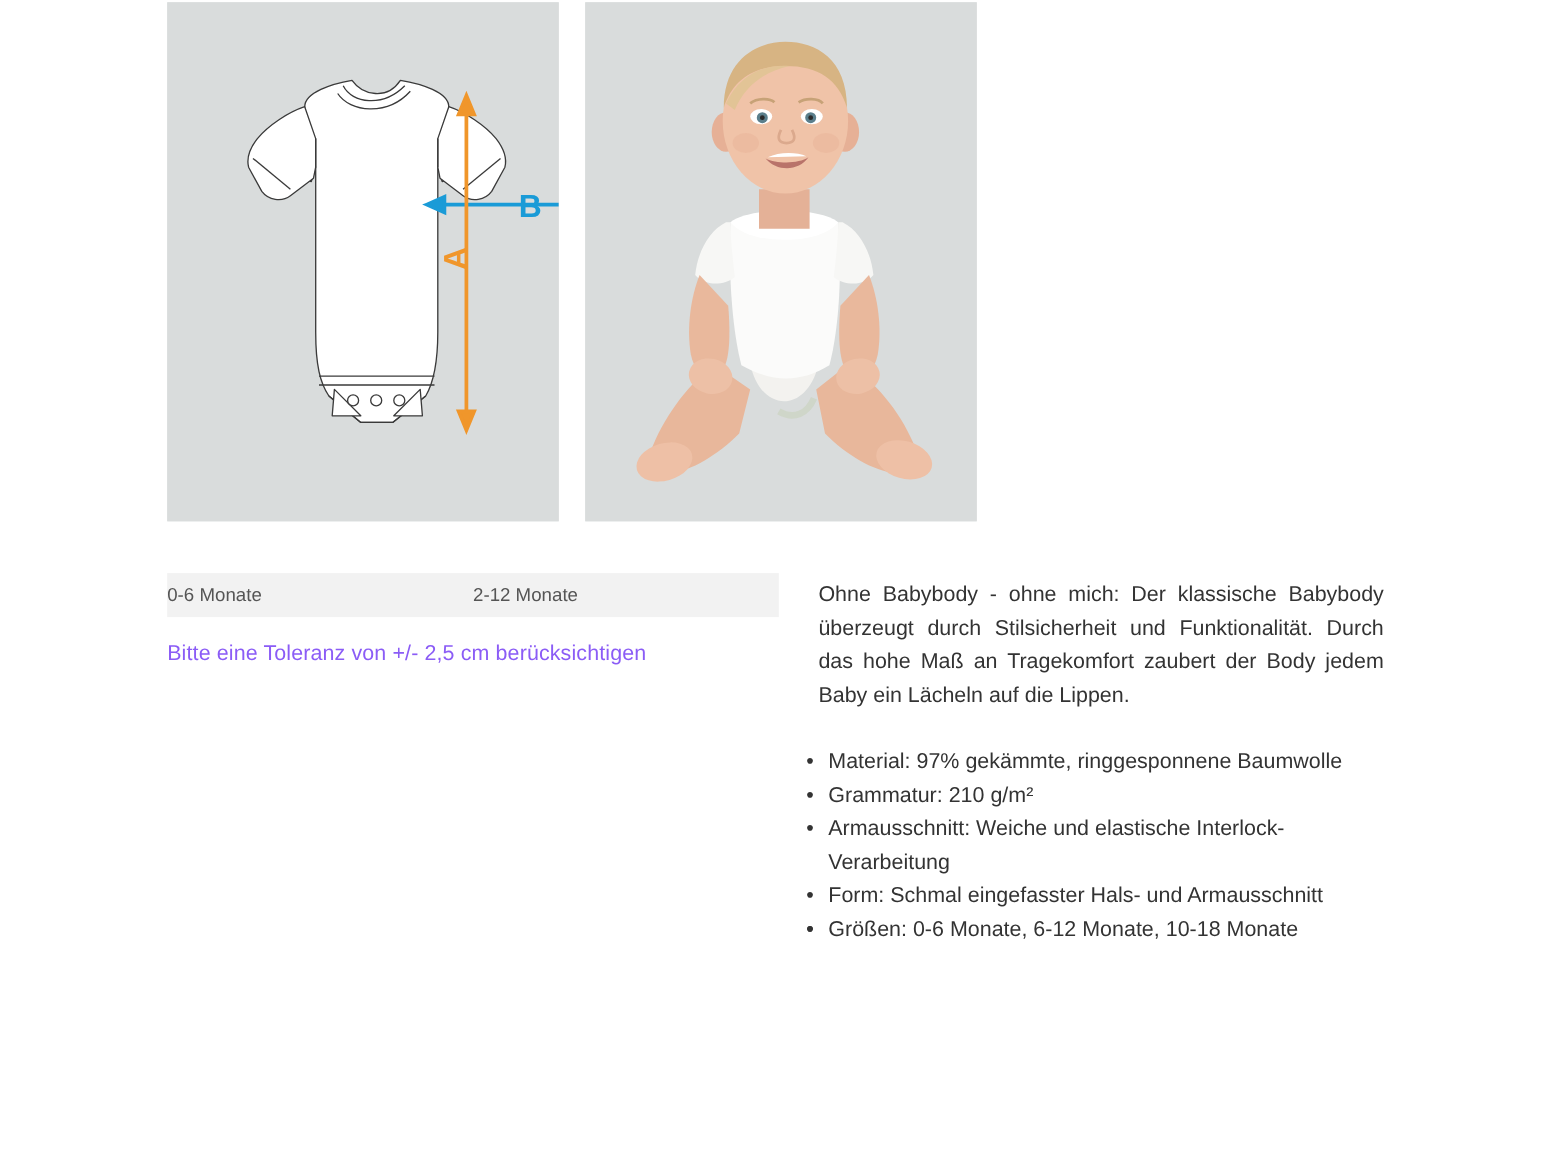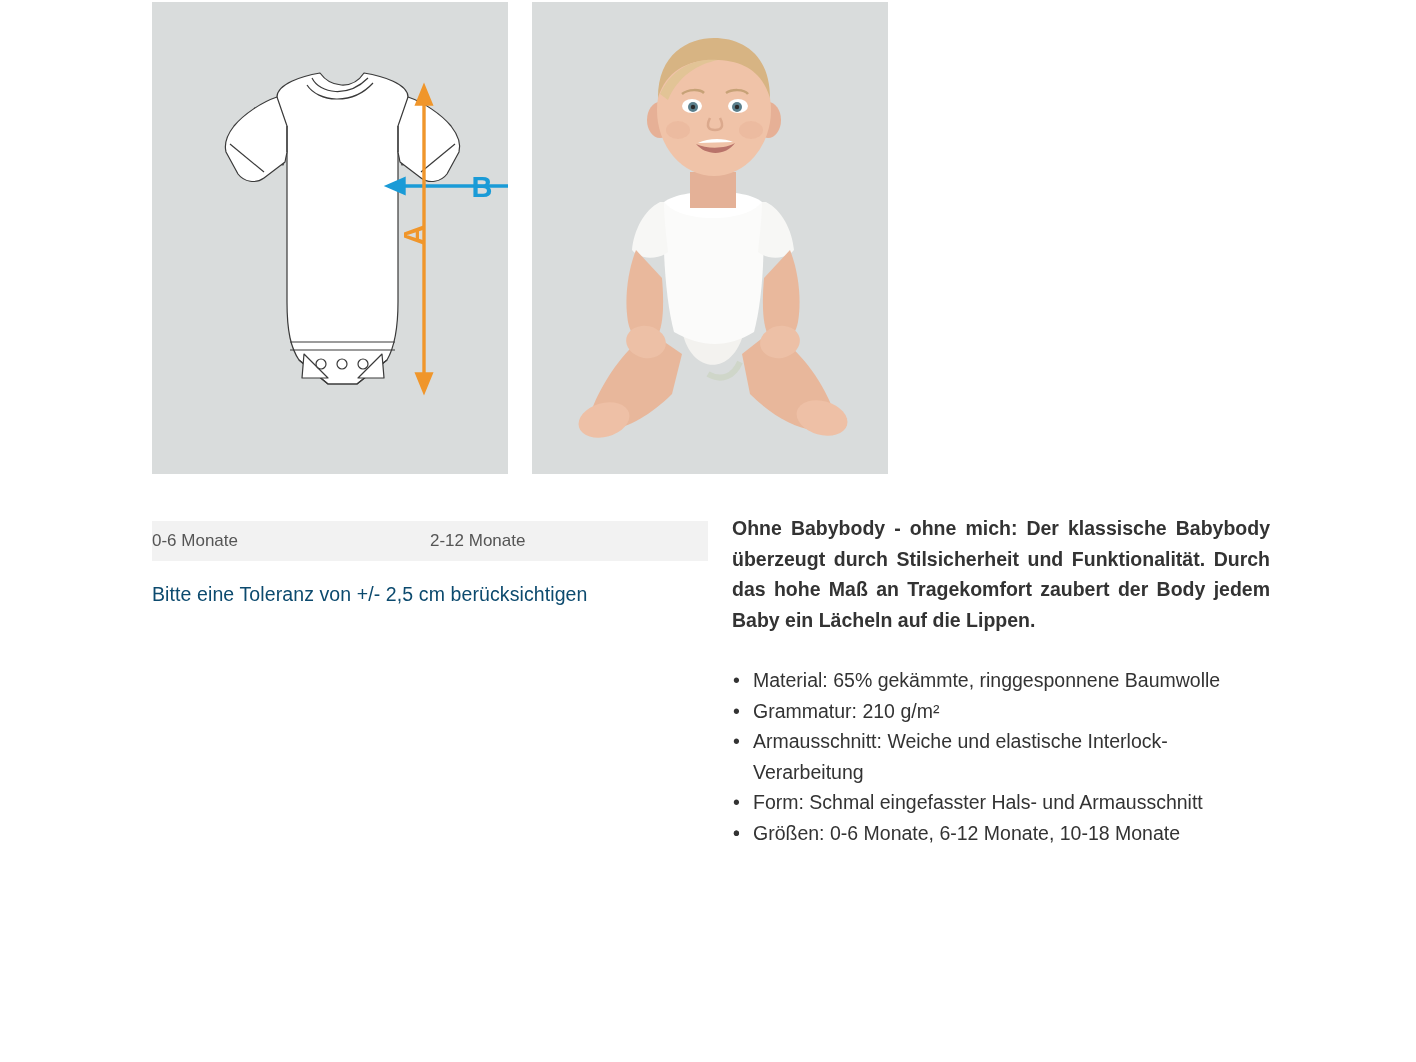--- a/index.html
+++ b/index.html
@@ -62,38 +62,37 @@
     cursor: pointer;
     user-select: none;
   }
 
   .tolerance-note {
     position: absolute;
     left: 152px;
     top: 583px;
     width: 560px;
     font-size: 19.5px;
-    color: #0c4a6e;
+    color: #8b5cf6;
     letter-spacing: 0.1px;
   }
 
   
   .desc-col {
     position: absolute;
     left: 731px;
     top: 512px;
     width: 540px;
   }
   .desc-intro {
     font-size: 19.5px;
     line-height: 30.5px;
     color: #333333;
     text-align: justify;
-    margin: 1px;
-    font-weight: bold;
+    margin: 13px;
   }
   .spec-list {
     list-style: none;
     margin: 30px 0 0 0;
     padding: 0;
   }
   .spec-list li {
     position: relative;
     padding-left: 22px;
     font-size: 19.5px;
@@ -244,21 +243,21 @@
   </div>
 
   <div class="tolerance-note">Bitte eine Toleranz von +/- 2,5 cm berücksichtigen</div>
 
   <div class="desc-col">
     <p class="desc-intro">Ohne Babybody - ohne mich: Der klassische Babybody überzeugt durch Stilsicherheit und Funktionalität. Durch das hohe Maß an Tragekomfort zaubert der Body jedem Baby ein Lächeln auf die Lippen.</p>
 
     <ul class="spec-list">
       <li>
         <span class="bullet">•</span>
-        <span>Material: 65% gekämmte, ringgesponnene Baumwolle</span>
+        <span>Material: 97% gekämmte, ringgesponnene Baumwolle</span>
       </li>
       <li>
         <span class="bullet">•</span>
         <span>Grammatur: 210 g/m²</span>
       </li>
       <li>
         <span class="bullet">•</span>
         <span>Armausschnitt: Weiche und elastische Interlock-Verarbeitung</span>
       </li>
       <li>

